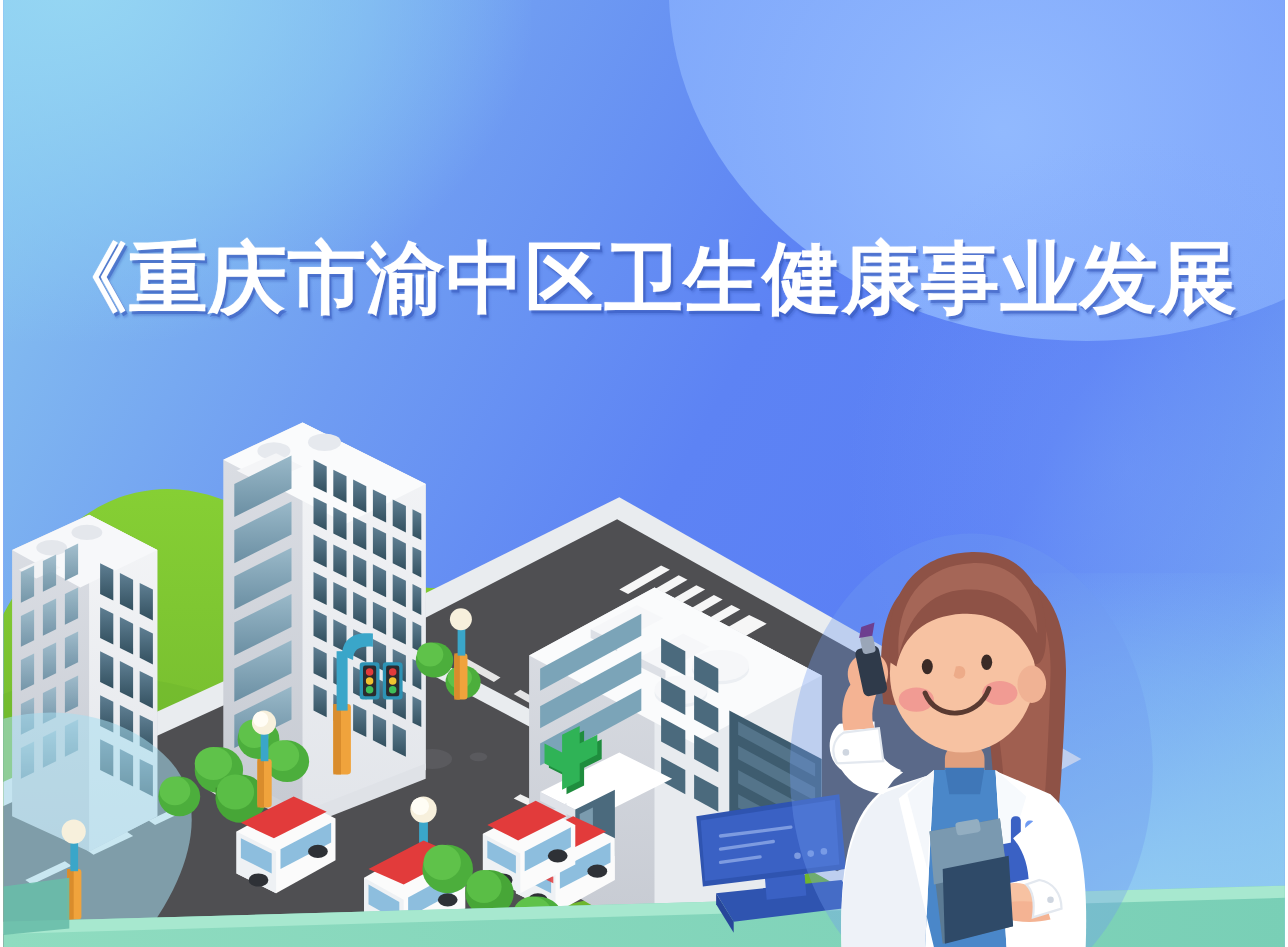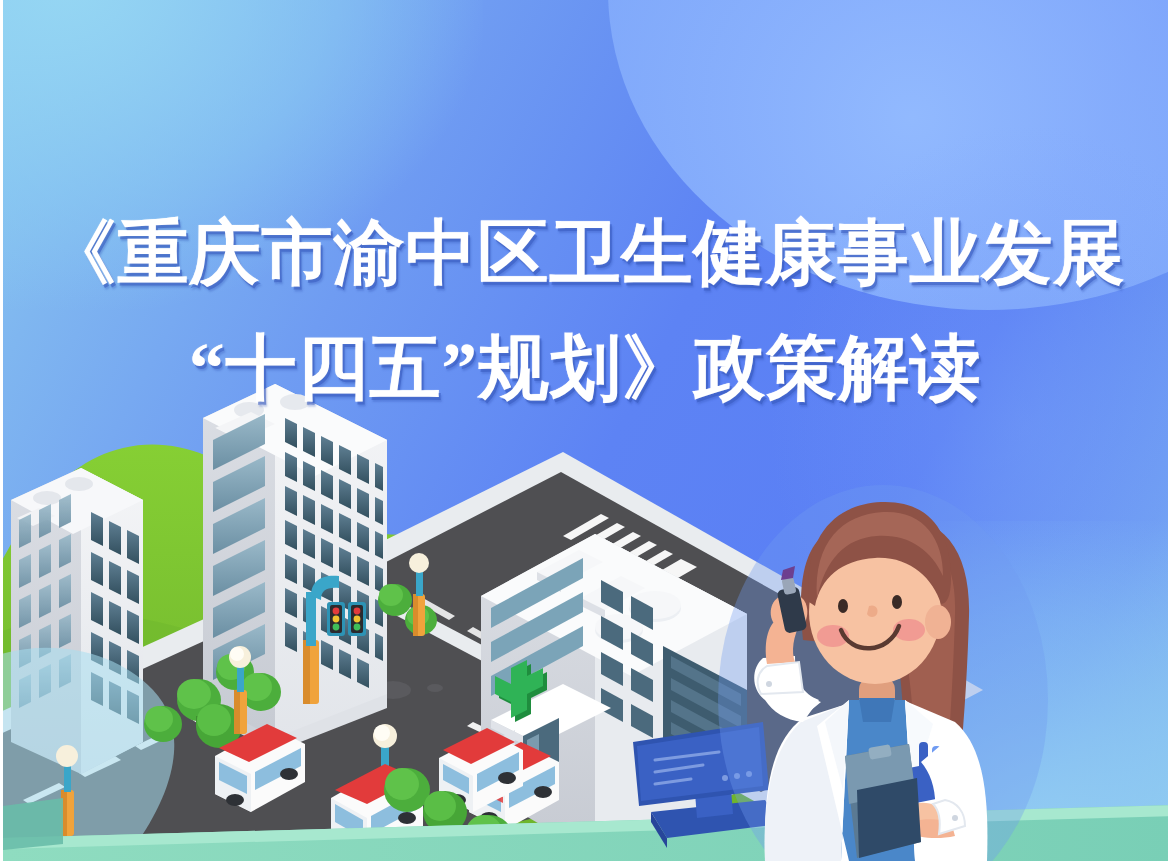--- a/index.html
+++ b/index.html
@@ -82,21 +82,21 @@
     display: block;
     color: #ffffff;
     font-weight: bold;
     font-size: 71px;
     line-height: 115px;
     letter-spacing: 1px;
     text-shadow:
       2px 3px 0 rgba(55,90,190,0.55),
       3px 5px 2px rgba(45,80,180,0.30),
       0 0 1px rgba(255,255,255,0.9);
-    font-family: Liberation Serif, serif;
+    font-family: Liberation Sans, sans-serif;
   }
   .title-line.l2 { letter-spacing: 1px; }
 
   
   .scene { position: absolute; inset: 0; z-index: 10; }
 </style>
 </head>
 <body>
 
 <div id="poster">
@@ -601,16 +601,15 @@
           <rect x="866" y="746" width="22" height="12" rx="3" fill="#93aec1" transform="rotate(-10 877 752)"></rect>
         </g>
       </g>
 
       </g>
     </svg>
   </div>
 
   <div class="title-wrap">
     <span class="title-line l1">《重庆市渝中区卫生健康事业发展</span>
-    <span class="title-line l2">“十四五”规划》政策解读</span>
   </div>
 
 </div>
 
 </body></html>

